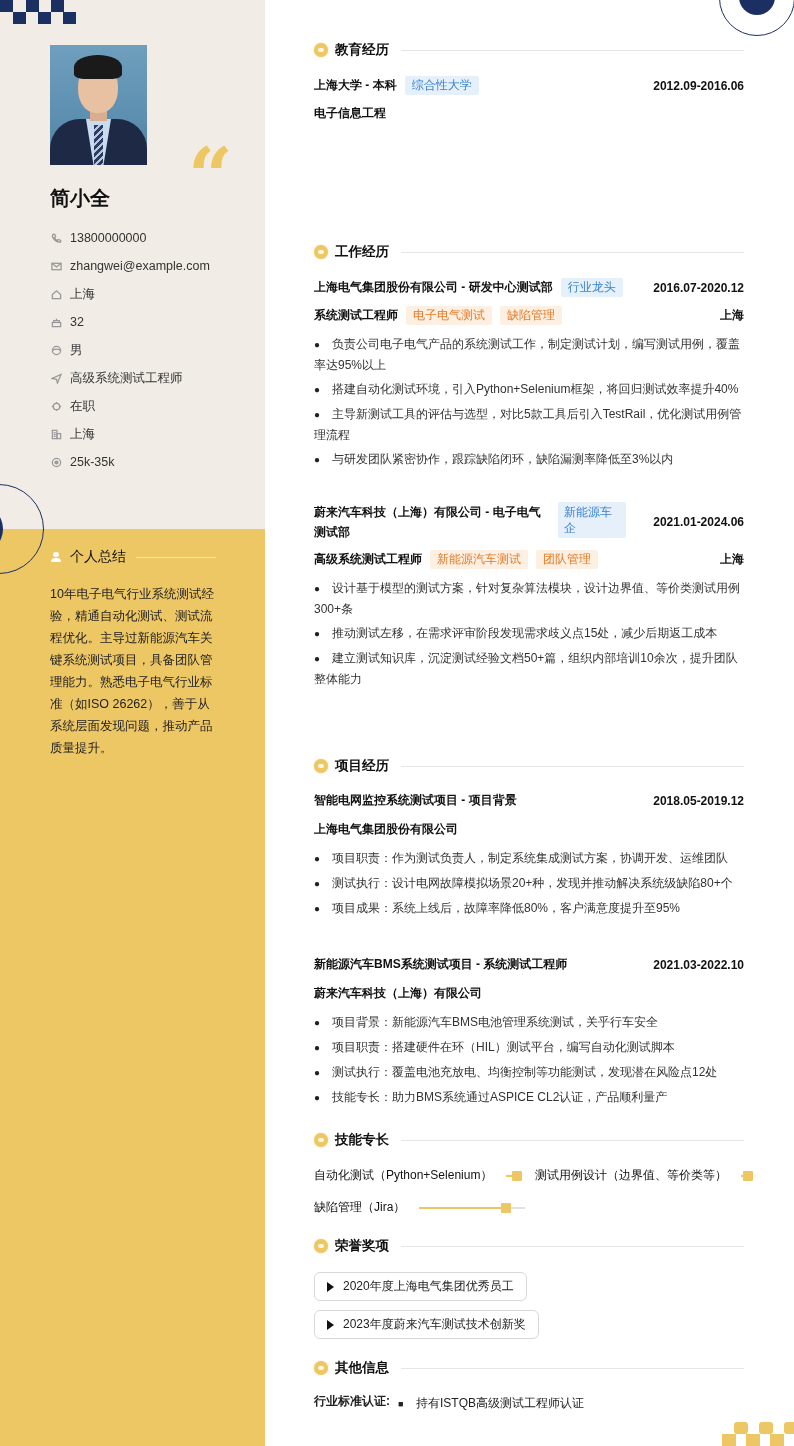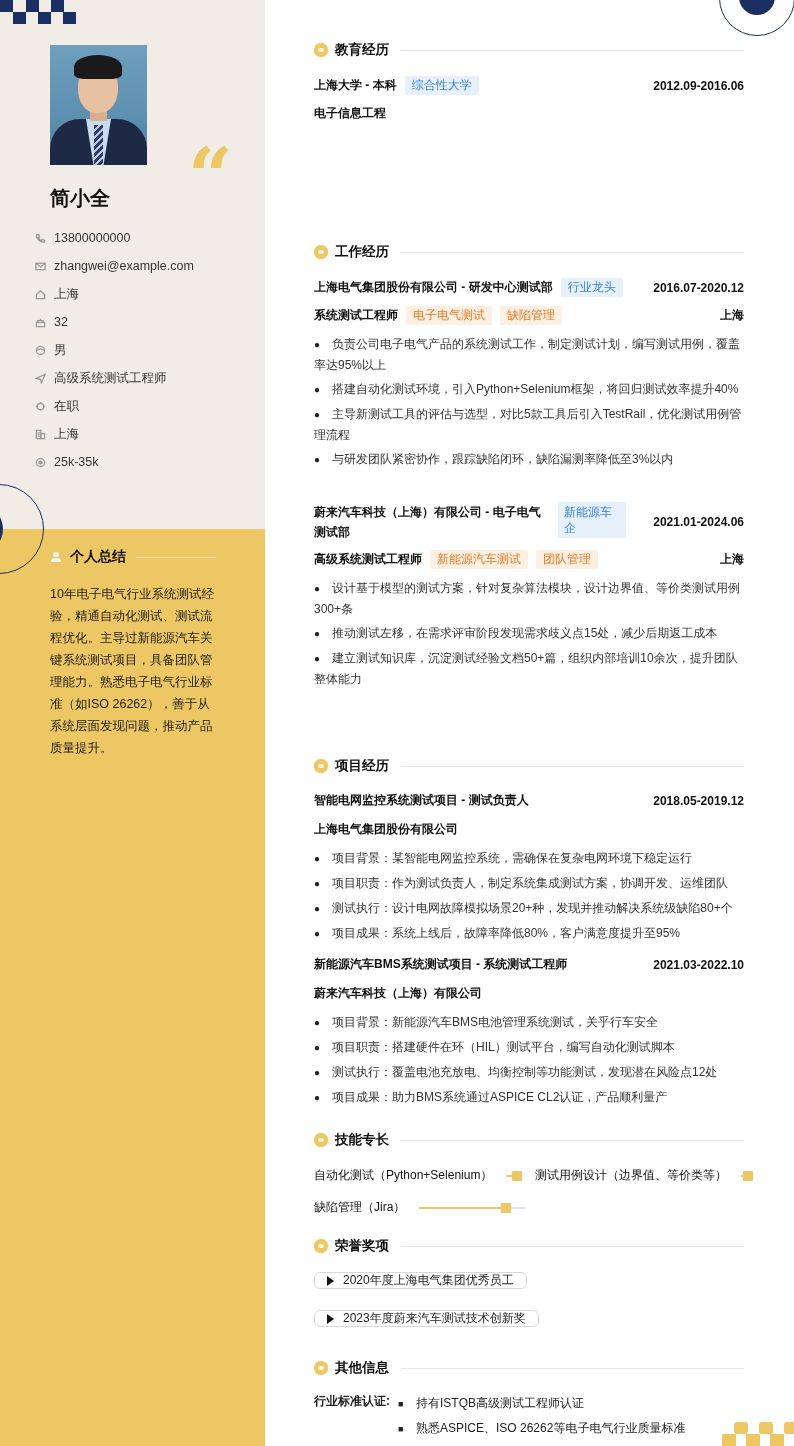--- a/index.html
+++ b/index.html
@@ -18,29 +18,29 @@
   .photo .hair { position: absolute; left: 24px; top: 10px; width: 48px; height: 24px; border-radius: 50% 50% 20% 20%; background: #1a1a1a; }
   .photo .neck { position: absolute; left: 40px; top: 62px; width: 17px; height: 14px; background: #d9ae90; }
   .photo .suit { position: absolute; left: 0; top: 74px; width: 97px; height: 46px; background: #1e2a45; border-radius: 30px 30px 0 0; }
   .photo .shirt { position: absolute; left: 36px; top: 74px; width: 25px; height: 46px; background: #c9dcef; clip-path: polygon(0 0, 100% 0, 70% 100%, 30% 100%); }
   .photo .tie { position: absolute; left: 44px; top: 80px; width: 9px; height: 40px; background: repeating-linear-gradient(135deg, #2a3c66 0 3px, #b9c6d8 3px 5px); }
 
   .quote-mark { position: absolute; left: 188px; top: 138px; font-family: "DejaVu Serif", serif; font-size: 78px; font-weight: bold; color: #eec765; line-height: 1; }
 
   .name { position: absolute; left: 50px; top: 185px; font-size: 20px; font-weight: bold; color: #111; }
 
-  .contact-list { position: absolute; left: 34px; top: 224px; list-style: none; }
+  .contact-list { position: absolute; left: 50px; top: 224px; list-style: none; }
   .contact-item { display: flex; align-items: center; height: 28px; font-size: 12.5px; color: #333; }
   .contact-item .ic { width: 12px; height: 12px; margin-right: 8px; display: inline-flex; align-items: center; justify-content: center; }
   .contact-item svg { width: 11px; height: 11px; stroke: #999; fill: none; stroke-width: 1.4; }
 
   .circle-deco-left { position: absolute; left: -46px; top: 484px; width: 90px; height: 90px; border: 1.3px solid #1c2f63; border-radius: 50%; z-index: 3; }
   .circle-deco-left .dot { position: absolute; left: 16px; top: 20px; width: 48px; height: 48px; border-radius: 50%; background: #1c2f63; transform: translateX(-16px); }
 
-  .summary-title { position: absolute; left: 50px; top: 548px; display: flex; align-items: center; font-size: 14px; font-weight: bold; color: #111; width: 166px; }
+  .summary-title { position: absolute; left: 50px; top: 548px; display: flex; align-items: center; font-size: 14px; font-weight: normal; color: #111; width: 166px; }
   .summary-title .person { width: 12px; height: 12px; margin-right: 8px; position: relative; }
   .summary-title .person::before { content: ""; position: absolute; left: 3px; top: 1px; width: 6px; height: 5px; border-radius: 50%; background: #fff; }
   .summary-title .person::after { content: ""; position: absolute; left: 1px; top: 7px; width: 10px; height: 4px; border-radius: 4px 4px 0 0; background: #fff; }
   .summary-title .line { flex: 1; height: 1px; background: #f7e4b0; margin-left: 10px; }
   .summary-text { position: absolute; left: 50px; top: 583px; width: 168px; font-size: 12.5px; line-height: 22px; color: #222; }
 
   
   .main { position: absolute; left: 314px; top: 0; width: 430px; }
   .circle-deco-right { position: absolute; left: 719px; top: -40px; width: 76px; height: 76px; border: 1.3px solid #1c2f63; border-radius: 50%; }
   .circle-deco-right .dot { position: absolute; left: 19px; top: 18px; width: 36px; height: 36px; border-radius: 50%; background: #1c2f63; }
@@ -62,21 +62,21 @@
   .bullets { position: absolute; left: 0; width: 430px; list-style: none; }
   .bullets li { font-size: 12px; line-height: 20px; color: #333; margin-bottom: 4px; text-indent: -0px; }
   .bullets li .b { display: inline-block; width: 18px; font-size: 10px; color: #222; }
 
   .skills { position: absolute; left: 0; top: 1165px; width: 440px; font-size: 12px; color: #111; }
   .skill { position: absolute; display: flex; align-items: center; white-space: nowrap; }
   .bar { position: relative; height: 2px; background: #e2e2e2; margin-left: 14px; }
   .bar .fill { position: absolute; left: 0; top: 0; height: 2px; background: #eec765; }
   .bar .knob { position: absolute; top: -4px; width: 10px; height: 10px; background: #eec765; border-radius: 1px; }
 
-  .award { position: absolute; left: 0; height: 17px; border: 1px solid #d8d8d8; border-radius: 6px; display: flex; align-items: center; padding: 0 12px 0 12px; font-size: 12px; color: #222; background: #fff; }
+  .award { position: absolute; left: 0; height: 29px; border: 1px solid #d8d8d8; border-radius: 6px; display: flex; align-items: center; padding: 0 12px 0 12px; font-size: 12px; color: #222; background: #fff; }
   .award .tri { width: 0; height: 0; border-left: 7px solid #111; border-top: 5px solid transparent; border-bottom: 5px solid transparent; margin-right: 9px; }
 
   .other { position: absolute; left: 0; top: 1393px; font-size: 12px; color: #222; }
   .other .lbl { position: absolute; left: 0; top: 0; font-weight: bold; white-space: nowrap; }
   .other ul { position: absolute; left: 84px; top: 0; list-style: none; width: 360px; }
   .other li { line-height: 20px; margin-bottom: 4px; white-space: nowrap; }
   .other li .b { display: inline-block; width: 18px; font-size: 9px; }
 
   .checker-br { position: absolute; left: 722px; top: 1420px; width: 72px; height: 26px; }
   .checker-br span { position: absolute; width: 14px; height: 12px; background: #eec765; }
@@ -270,41 +270,40 @@
     <li><span class="b">●</span><span>推动测试左移，在需求评审阶段发现需求歧义点15处，减少后期返工成本</span></li>
     <li><span class="b">●</span><span>建立测试知识库，沉淀测试经验文档50+篇，组织内部培训10余次，提升团队整体能力</span></li>
   </ul>
 
   <div class="section-head" style="top:756px">
     <span class="s-ic"></span>
     <span class="s-title">项目经历</span>
     <span class="s-line"></span>
   </div>
   <div class="row" style="top:792px">
-    <span class="left">智能电网监控系统测试项目 - 测试负责人</span>
+    <span class="left">智能电网监控系统测试项目 - 项目背景</span>
     <span class="right">2018.05-2019.12</span>
   </div>
   <div class="sub" style="top:821px">上海电气集团股份有限公司</div>
   <ul class="bullets" style="top:848px">
-    <li><span class="b">●</span><span>项目背景：某智能电网监控系统，需确保在复杂电网环境下稳定运行</span></li>
     <li><span class="b">●</span><span>项目职责：作为测试负责人，制定系统集成测试方案，协调开发、运维团队</span></li>
     <li><span class="b">●</span><span>测试执行：设计电网故障模拟场景20+种，发现并推动解决系统级缺陷80+个</span></li>
     <li><span class="b">●</span><span>项目成果：系统上线后，故障率降低80%，客户满意度提升至95%</span></li>
   </ul>
 
   <div class="row" style="top:956px">
     <span class="left">新能源汽车BMS系统测试项目 - 系统测试工程师</span>
     <span class="right">2021.03-2022.10</span>
   </div>
   <div class="sub" style="top:985px">蔚来汽车科技（上海）有限公司</div>
   <ul class="bullets" style="top:1012px">
     <li><span class="b">●</span><span>项目背景：新能源汽车BMS电池管理系统测试，关乎行车安全</span></li>
     <li><span class="b">●</span><span>项目职责：搭建硬件在环（HIL）测试平台，编写自动化测试脚本</span></li>
     <li><span class="b">●</span><span>测试执行：覆盖电池充放电、均衡控制等功能测试，发现潜在风险点12处</span></li>
-    <li><span class="b">●</span><span>项目成果：助力BMS系统通过ASPICE CL2认证，产品顺利量产</span></li>
+    <li><span class="b">●</span><span>技能专长：助力BMS系统通过ASPICE CL2认证，产品顺利量产</span></li>
   </ul>
 
   <div class="section-head" style="top:1130px">
     <span class="s-ic"></span>
     <span class="s-title">技能专长</span>
     <span class="s-line"></span>
   </div>
   <div class="skills">
     <div class="skill" style="left:0; top:2px">
       <span>自动化测试（Python+Selenium）</span>
@@ -345,21 +344,20 @@
 
   <div class="section-head" style="top:1358px">
     <span class="s-ic"></span>
     <span class="s-title">其他信息</span>
     <span class="s-line"></span>
   </div>
   <div class="other">
     <span class="lbl">行业标准认证:</span>
     <ul>
       <li><span class="b">■</span><span>持有ISTQB高级测试工程师认证</span></li>
-      <li><span class="b">■</span><span>熟悉ASPICE、ISO 26262等电子电气行业质量标准</span></li>
     </ul>
   </div>
 </main>
 
 <div class="checker-br">
   <span style="left:12px;top:2px;border-radius:3px"></span>
     <span style="left:37px;top:2px;border-radius:3px"></span>
     <span style="left:62px;top:2px;border-radius:3px"></span>
   <span style="left:0;top:14px"></span>
     <span style="left:24px;top:14px"></span>

